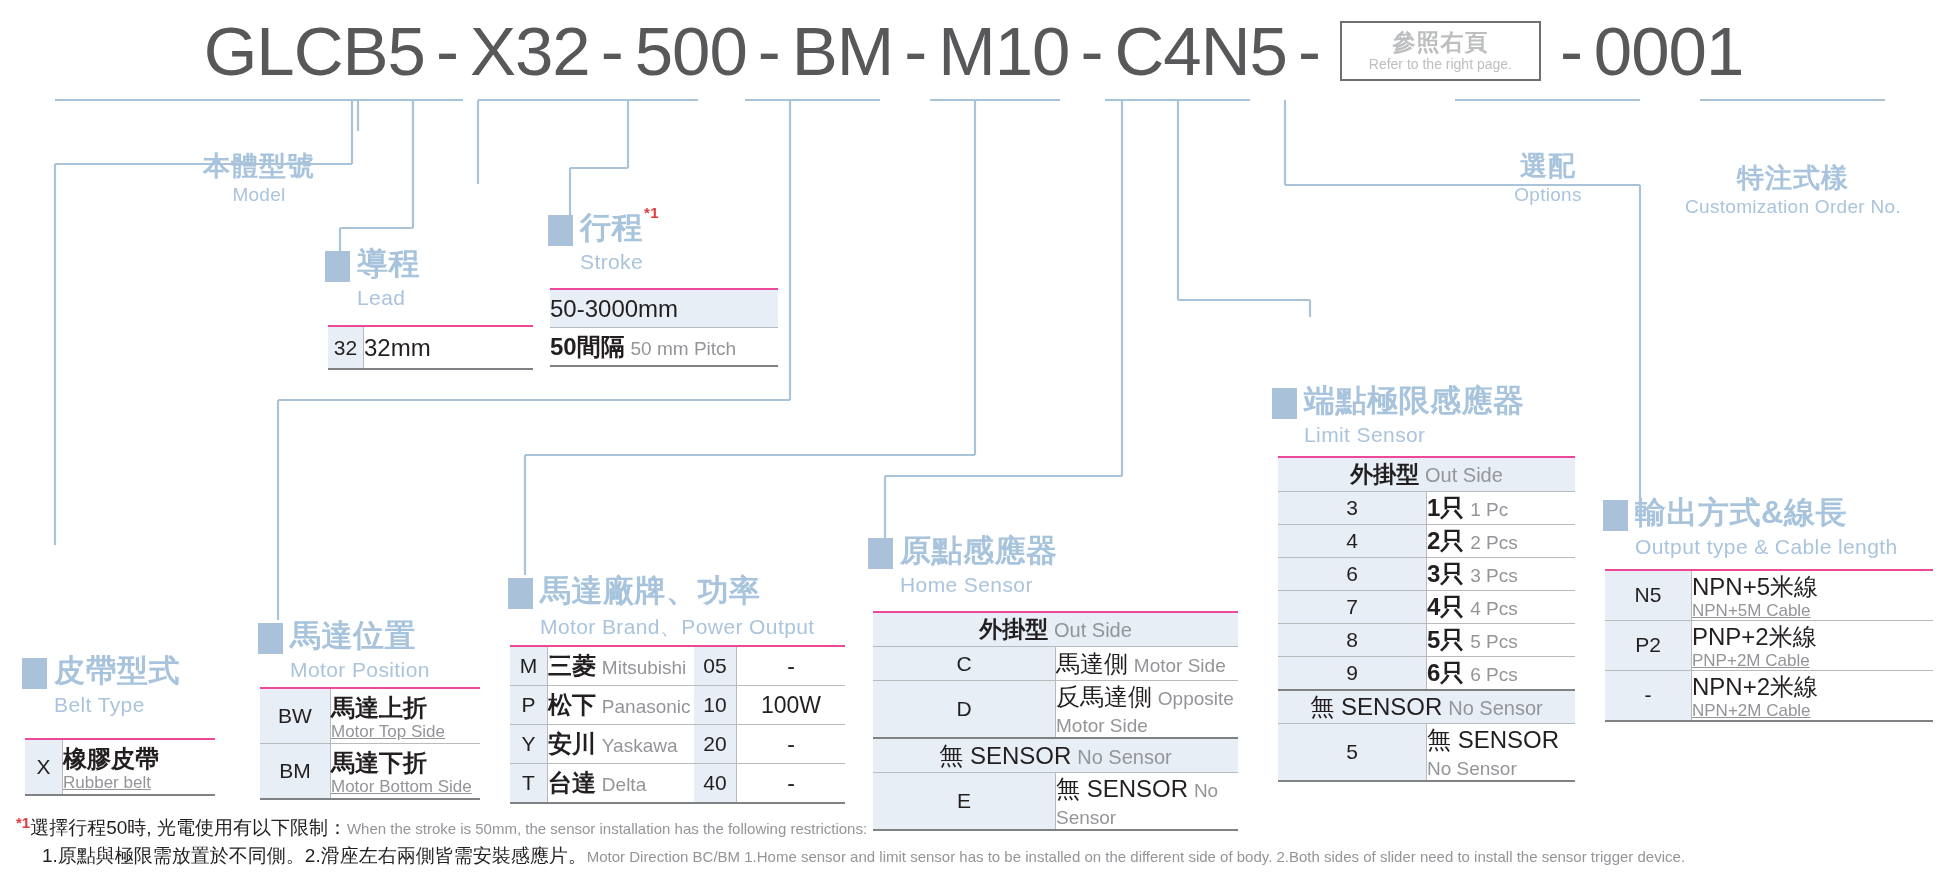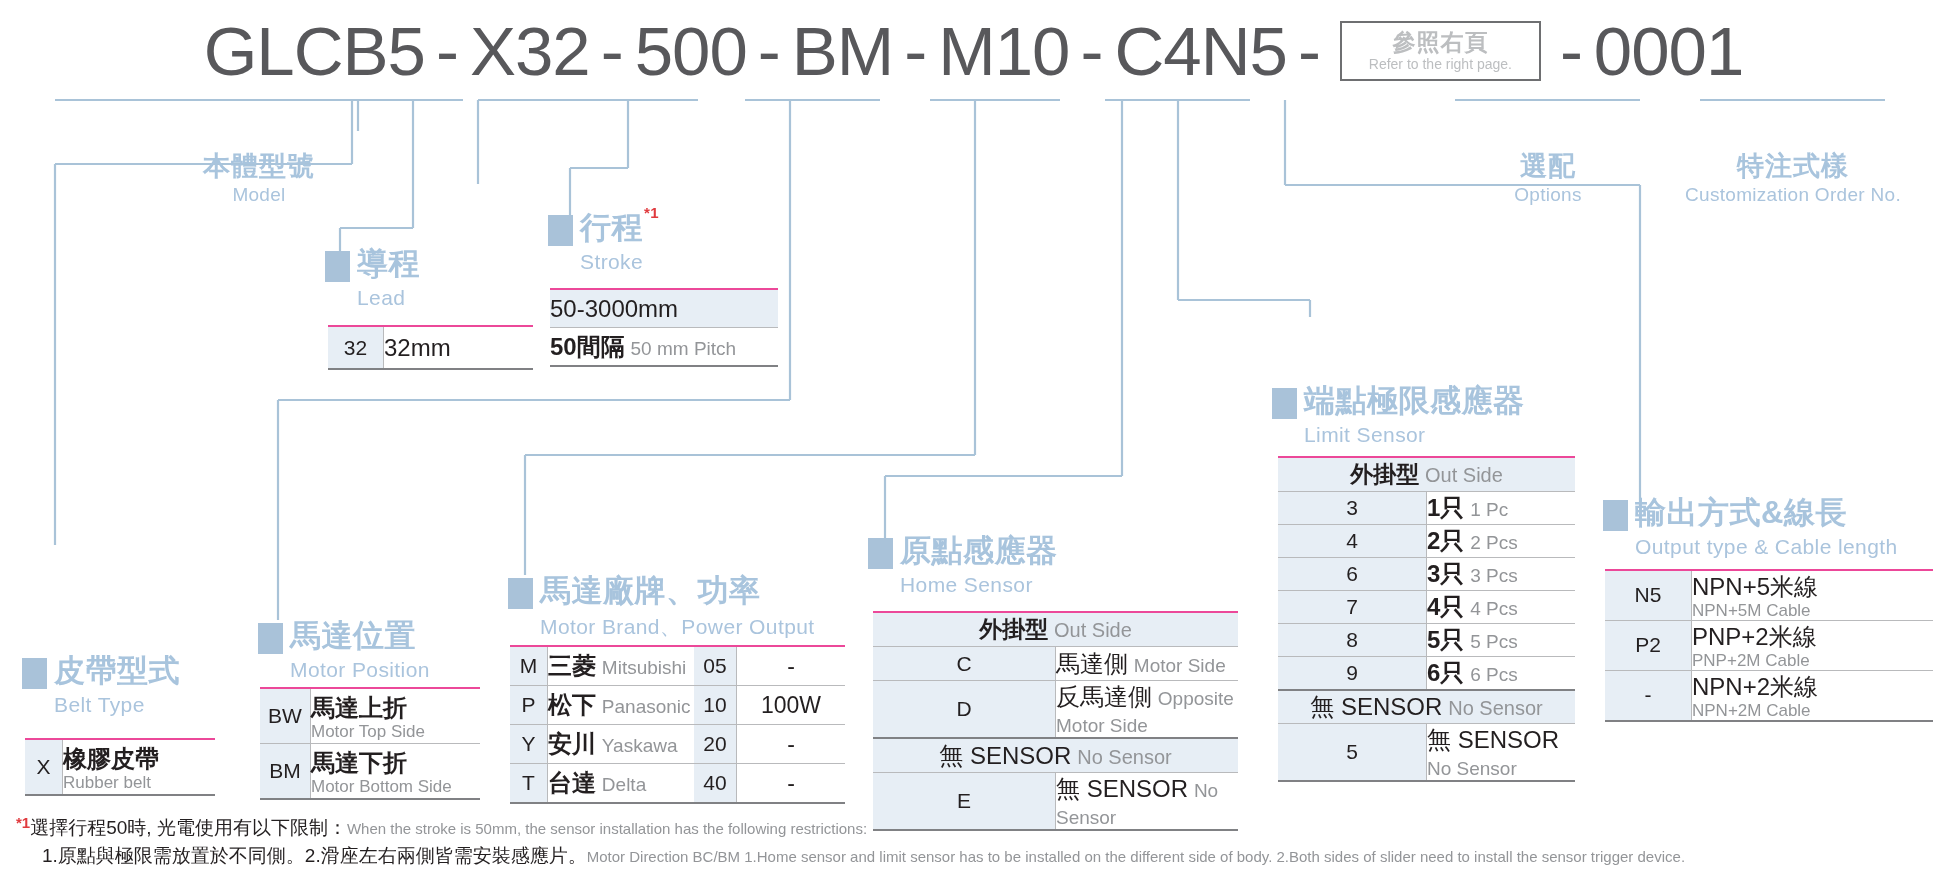--- a/index.html
+++ b/index.html
@@ -71,21 +71,21 @@
   }
   .v{padding-left:9px;}
   .cnv{font-size:24px;font-weight:700;color:#231f20;}
   .cnv-n{font-size:24px;font-weight:400;color:#231f20;}
   .env{font-size:19px;color:#939598;font-weight:400;}
   .hdr{
     background:#e7eef5;text-align:center;
   }
   .hdr .cnv{font-size:23px;}
   .hdr .env{font-size:20px;}
-  .sub2{display:block;font-size:17px;color:#939598;line-height:1.05;margin-top:-1px;}
+  .sub2{display:block;font-size:17px;color:#939598;line-height:1.05;margin-top:-1px;text-decoration:underline;}
 
   
   #footnote{
     position:absolute;left:16px;top:812px;width:1910px;line-height:1.45;
   }
   .fn-row{white-space:nowrap;}
   .fn-star{color:#e03a3e;font-size:15px;font-weight:700;vertical-align:super;}
   .fn-cn{font-size:19px;color:#231f20;}
   .fn-en{font-size:15px;color:#939598;}
   .fn-indent{padding-left:26px;}
@@ -182,36 +182,36 @@
 <div class="toplabel" style="left:55px;top:104px;width:408px;">
   <div class="cn2">本體型號</div>
   <div class="en2">Model</div>
 </div>
 
 <div class="toplabel" style="left:1455px;top:104px;width:186px;">
   <div class="cn2">選配</div>
   <div class="en2">Options</div>
 </div>
 
-<div class="toplabel" style="left:1660px;top:104px;width:266px;">
+<div class="toplabel" style="left:1660px;top:116px;width:266px;">
   <div class="cn2">特注式樣</div>
   <div class="en2">Customization Order No.</div>
 </div>
 
 <div class="sec indent" style="left:325px;top:248px;">
   <div class="ttl">
     <span class="sq"></span>
     <span class="cn">導程</span>
   </div>
   <div class="en">Lead</div>
 </div>
 <table class="spec" style="position:absolute;left:328px;top:325px;width:205px;">
   <tbody>
       <tr>
-    <td class="k" style="width:55px;height:41px;">32</td>
+    <td class="k" style="width:35px;height:41px;">32</td>
     <td class="v"><span class="cnv-n">32mm</span></td>
   </tr>
 </tbody>
   </table>
 
 <div class="sec indent" style="left:548px;top:212px;">
   <div class="ttl">
     <span class="sq"></span>
     <span class="cn"><span>行程</span><span class="star">*1</span></span>
   </div>
@@ -250,21 +250,21 @@
 <div class="sec indent" style="left:258px;top:620px;">
   <div class="ttl">
     <span class="sq"></span>
     <span class="cn">馬達位置</span>
   </div>
   <div class="en">Motor Position</div>
 </div>
 <table class="spec" style="position:absolute;left:260px;top:687px;width:220px;">
   <tbody>
       <tr>
-    <td class="k" style="width:50px;height:54px;">BW</td>
+    <td class="k" style="width:70px;height:54px;">BW</td>
     <td class="v">
       <span class="cnv">馬達上折</span>
       <span class="sub2">Motor Top Side</span>
     </td>
   </tr>
   <tr>
     <td class="k" style="height:54px;">BM</td>
     <td class="v">
       <span class="cnv">馬達下折</span>
       <span class="sub2">Motor Bottom Side</span>

